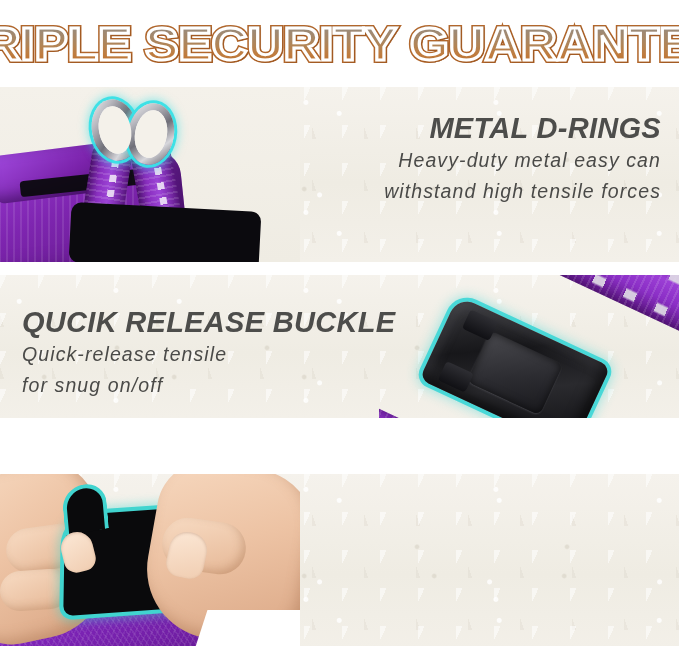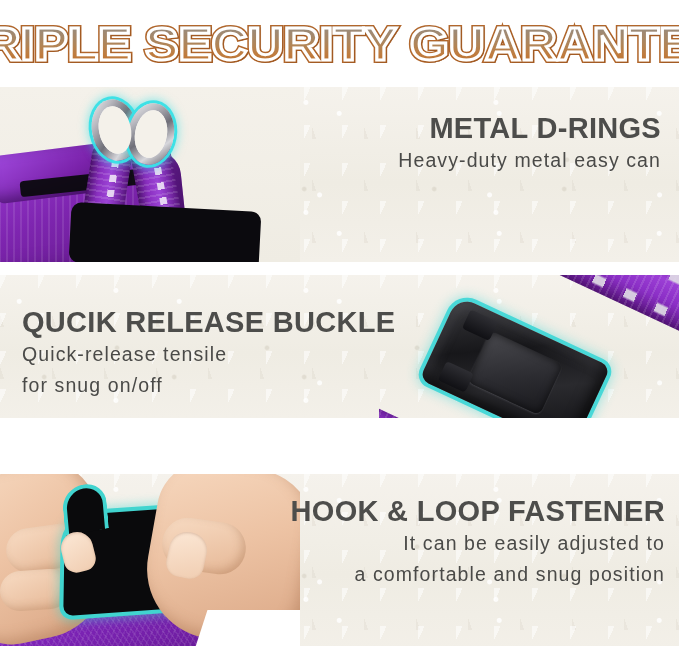--- a/index.html
+++ b/index.html
@@ -58,21 +58,21 @@
       linear-gradient(72deg, rgba(214,208,195,.28) 0 4px, transparent 4px 19px),
       linear-gradient(180deg,#f5f2ec 0%,#efece3 55%,#f3f0e9 100%);
     background-size:
       160px 120px,130px 150px,190px 110px,150px 140px,170px 130px,
       38px 38px,52px 52px,100% 100%;
   }
   #panel-1{ top:87px;  height:175px; }
   #panel-2{ top:275px; height:143px; }
   #panel-3{ top:474px; height:182px; }
 
-  .panel-text{ position:absolute; }
+  .panel-text{ position:absolute;font-style:italic; }
   .feature-title{
     font-weight:bold;
     font-size:29px;
     color:#4d4d4b;
     letter-spacing:0.3px;
     white-space:nowrap;
     line-height:1.1;
   }
   .feature-desc{
     font-size:19.5px;
@@ -288,20 +288,21 @@
     <div class="blackbar" id="blackbar-2"></div>
     <div class="dring" id="dring-1"></div>
     <div class="dring" id="dring-2"></div>
     <div class="dring-mask" id="dring-inner-1"></div>
     <div class="dring-mask" id="dring-inner-2"></div>
   </div>
 
   <div class="panel-text">
     <div class="feature-title">METAL D-RINGS</div>
     <div class="feature-desc">Heavy-duty metal easy can</div>
+    <div class="feature-desc">withstand high tensile forces</div>
   </div>
 </div>
 
 <div class="gap" id="gap-1"></div>
 
 <div class="panel" id="panel-2">
 
   <div class="photo" id="photo-buckle">
     <div class="webbing" id="web-right"></div>
     <div class="webbing" id="web-left"></div>
@@ -331,20 +332,15 @@
     <div class="velcro-flap">
       <div class="velcro-tab"></div>
     </div>
     <div class="hand" id="hand-right"></div>
     <div class="finger" id="finger-r1"></div>
     <div class="nail" id="nail-left"></div>
     <div class="nail" id="nail-right"></div>
     <div class="white-corner"></div>
   </div>
 
-  <div class="panel-text">
-    <div class="feature-title">HOOK &amp; LOOP FASTENER</div>
-    <div class="feature-desc">It can be easily adjusted to</div>
-    <div class="feature-desc">a comfortable and snug position</div>
-  </div>
 
   <div class="white-strip-bottom"></div>
 </div>
 
 </body></html>

